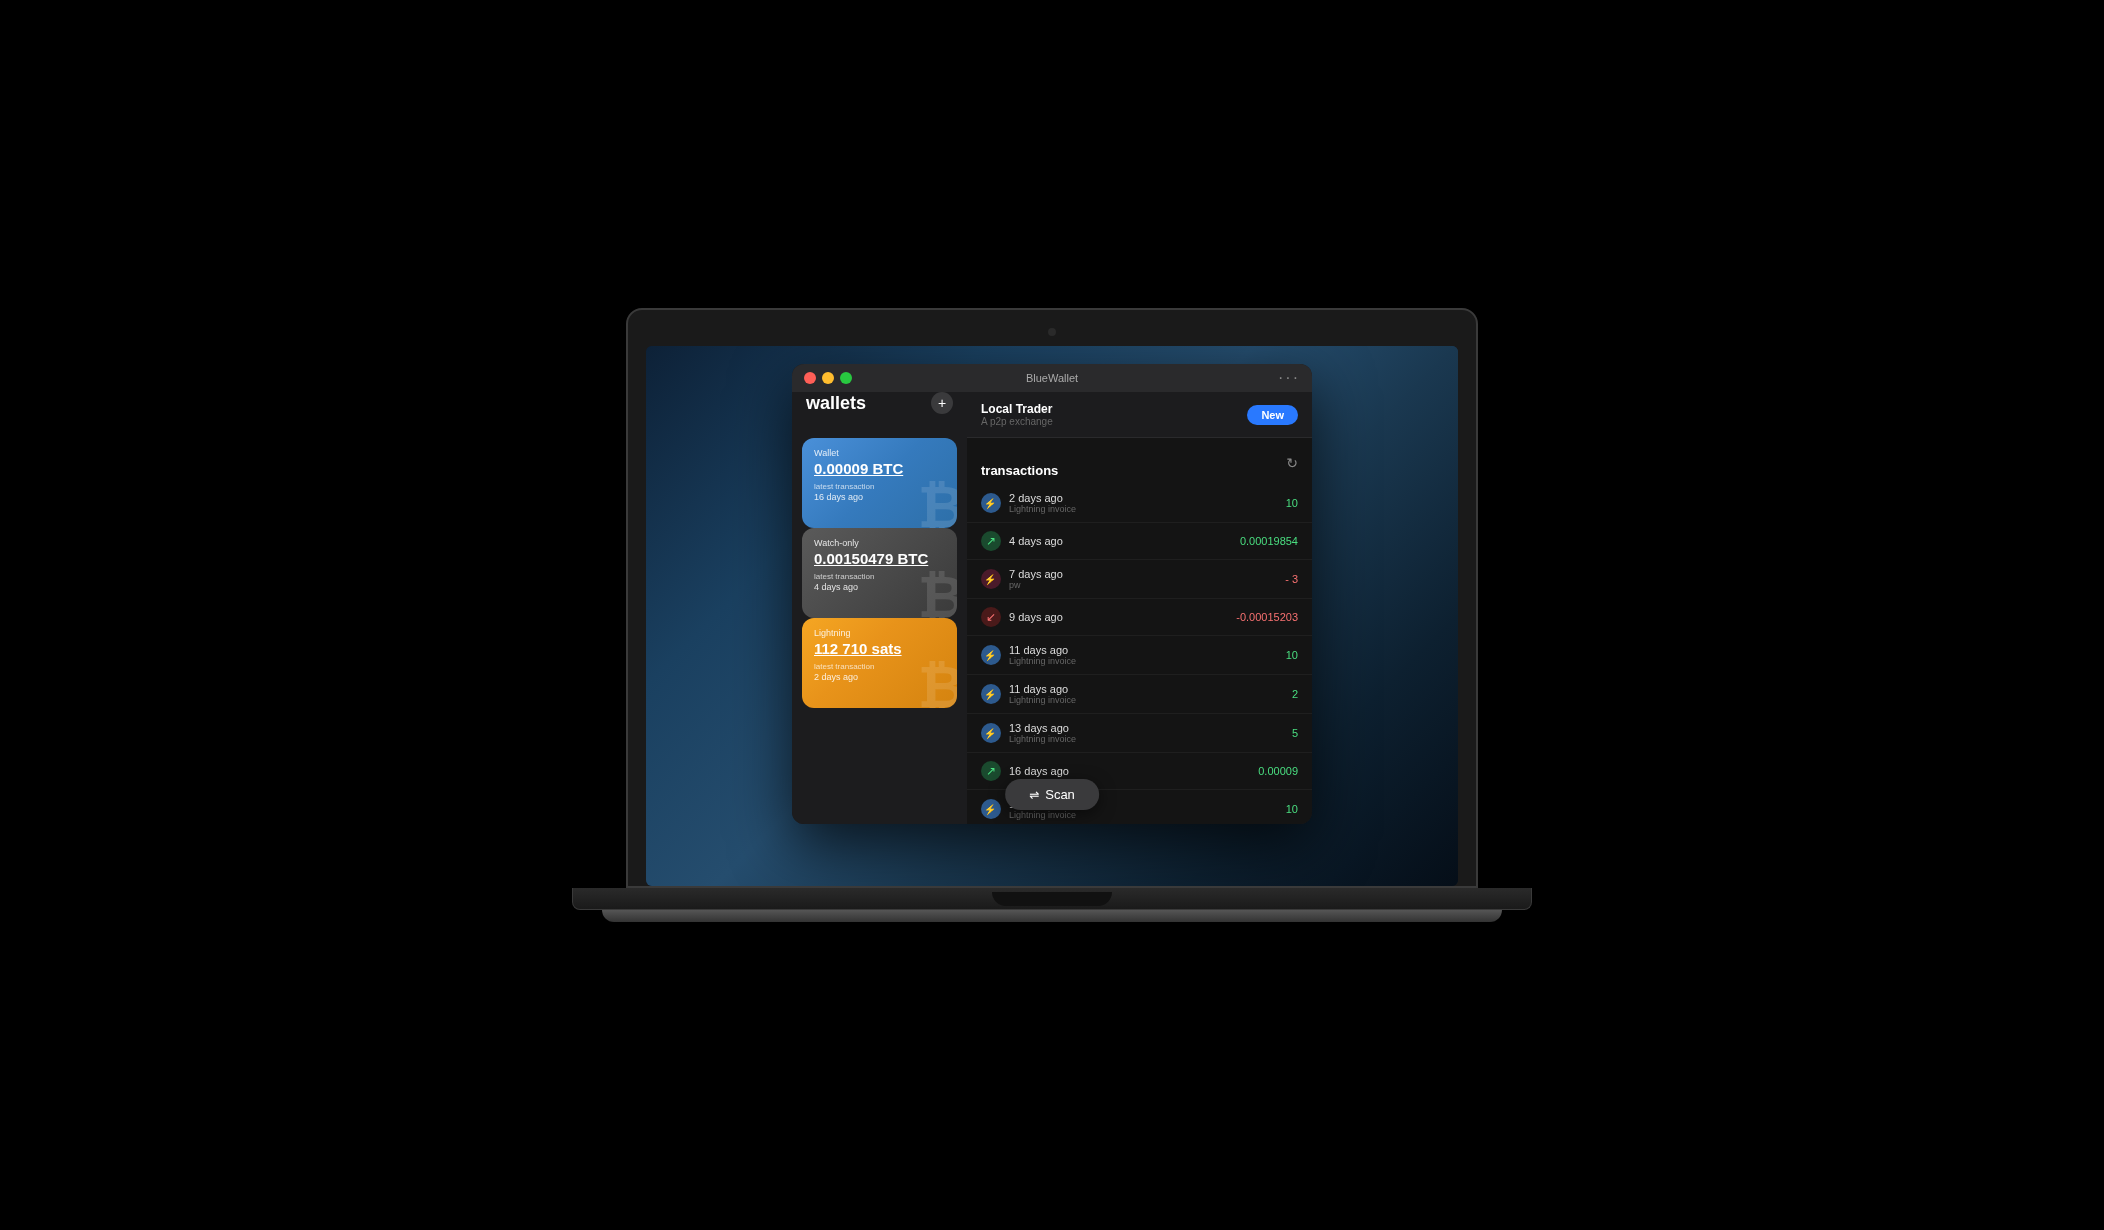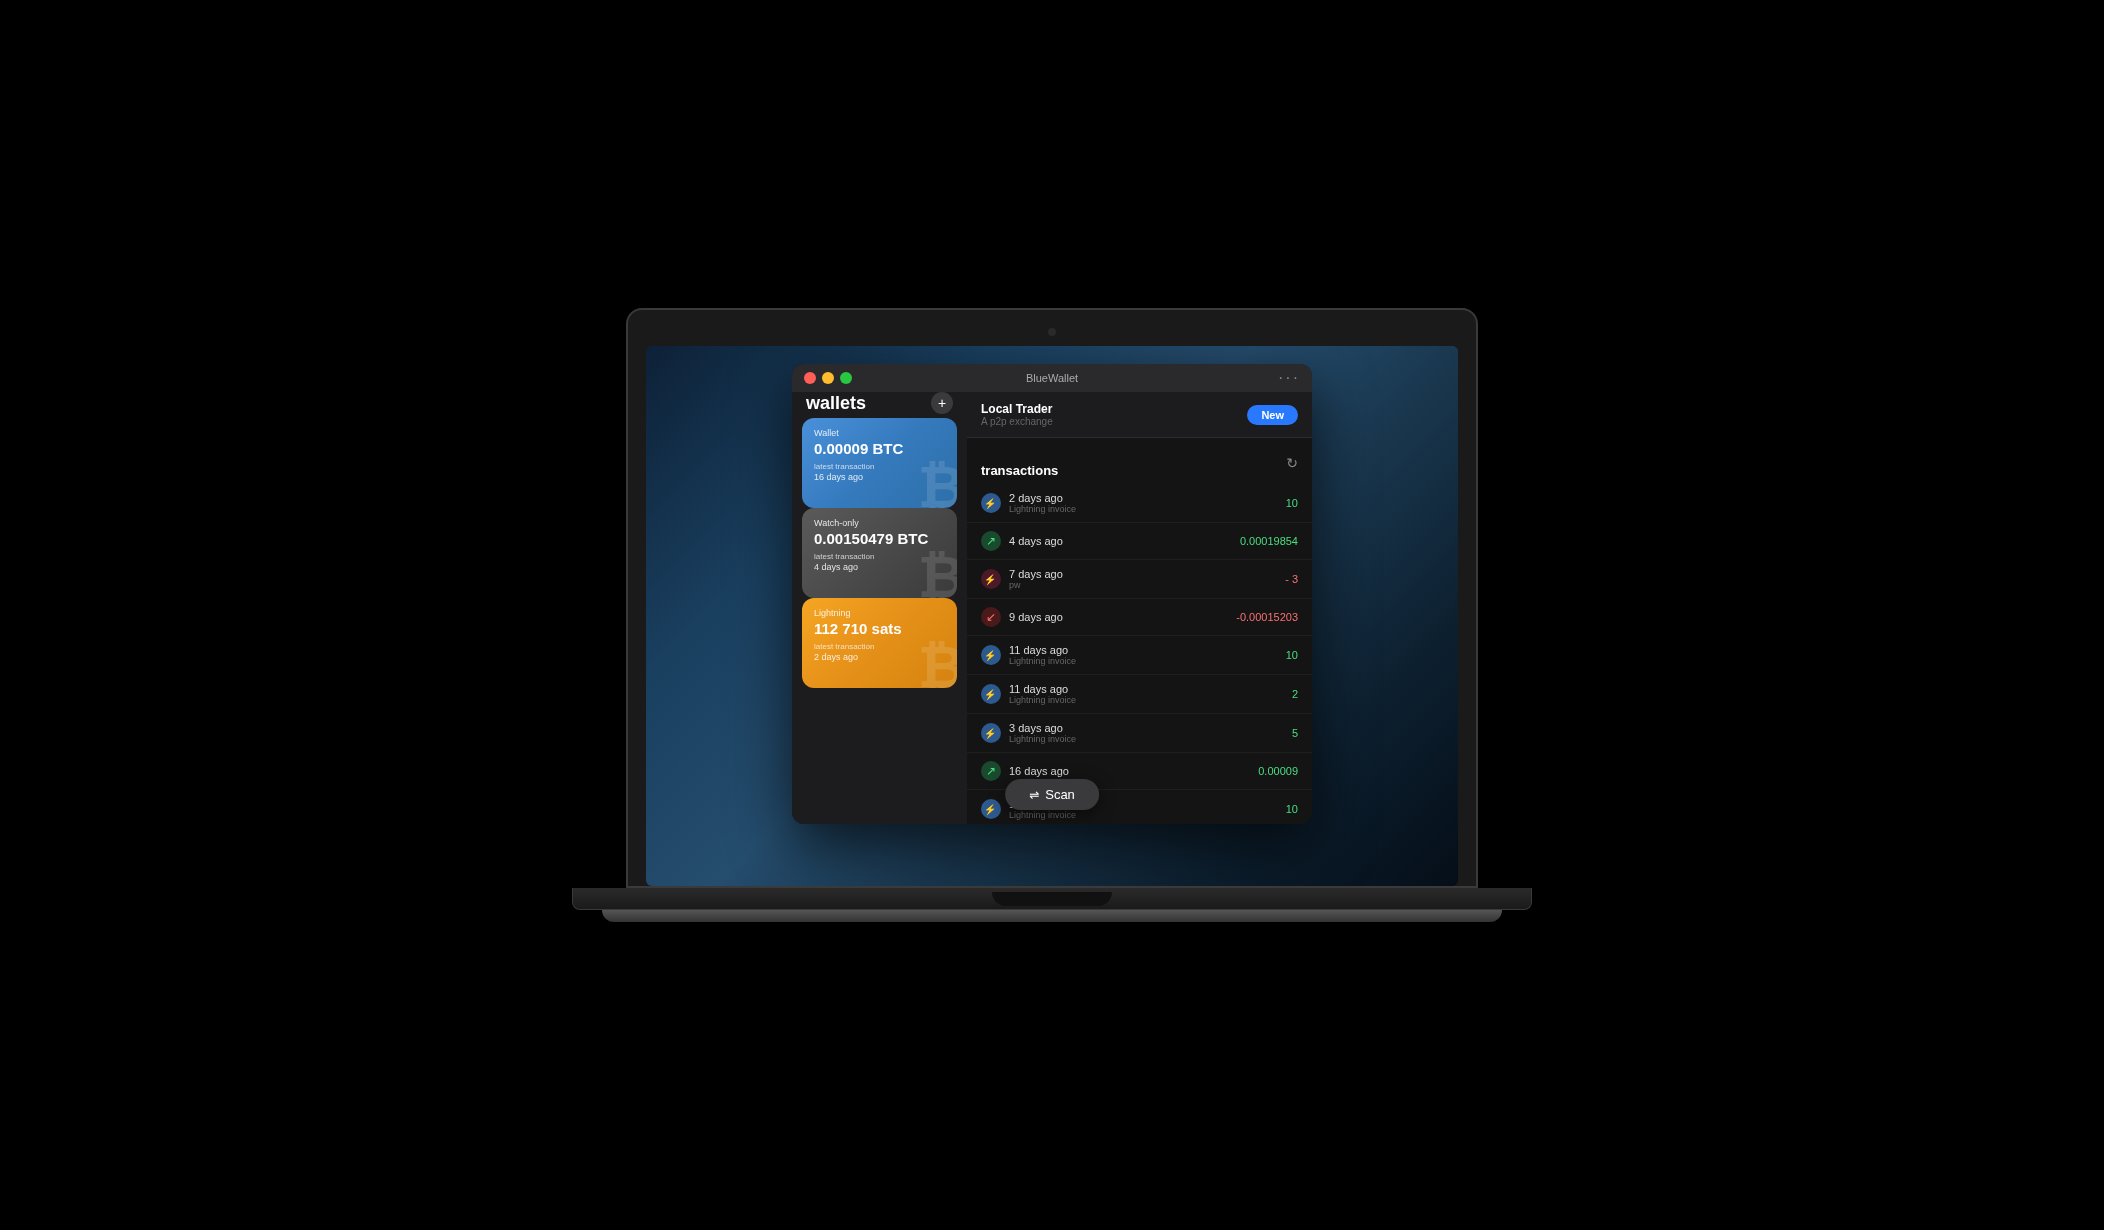--- a/index.html
+++ b/index.html
@@ -196,20 +196,21 @@
       border-radius: 12px;
       padding: 10px 12px;
       position: relative;
       overflow: hidden;
       min-height: 90px;
       flex-shrink: 0;
     }
 
     .wallet-card-blue {
       background: linear-gradient(135deg, #4a90d9 0%, #357abd 50%, #2d6fa8 100%);
+      margin-top: 20px;
     }
 
     .wallet-card-gray {
       background: linear-gradient(135deg, #5a5a5a 0%, #4a4a4a 50%, #3a3a3a 100%);
     }
 
     .wallet-card-orange {
       background: linear-gradient(135deg, #f5a623 0%, #e8931a 40%, #d4830f 100%);
     }
 
@@ -219,20 +220,21 @@
       font-weight: 500;
       margin-bottom: 2px;
     }
 
     .wallet-card-amount {
       color: #fff;
       font-size: 15px;
       font-weight: 700;
       line-height: 1.2;
       margin-bottom: 4px;
+      text-decoration: underline;
     }
 
     .wallet-card-label {
       color: rgba(255,255,255,0.7);
       font-size: 8px;
       margin-bottom: 1px;
     }
 
     .wallet-card-date {
       color: rgba(255,255,255,0.85);
@@ -556,21 +558,21 @@
                   <div class="tx-info">
                     <div class="tx-date">11 days ago</div>
                     <div class="tx-desc">Lightning invoice</div>
                   </div>
                   <div class="tx-amount amount-green">2</div>
                 </div>
 
                 <div class="tx-item">
                   <div class="tx-icon tx-icon-lightning">⚡</div>
                   <div class="tx-info">
-                    <div class="tx-date">3 days ago</div>
+                    <div class="tx-date">13 days ago</div>
                     <div class="tx-desc">Lightning invoice</div>
                   </div>
                   <div class="tx-amount amount-green">5</div>
                 </div>
 
                 <div class="tx-item">
                   <div class="tx-icon tx-icon-incoming" style="color:#4ade80;font-size:12px;">↗</div>
                   <div class="tx-info">
                     <div class="tx-date">16 days ago</div>
                     <div class="tx-desc"></div>

